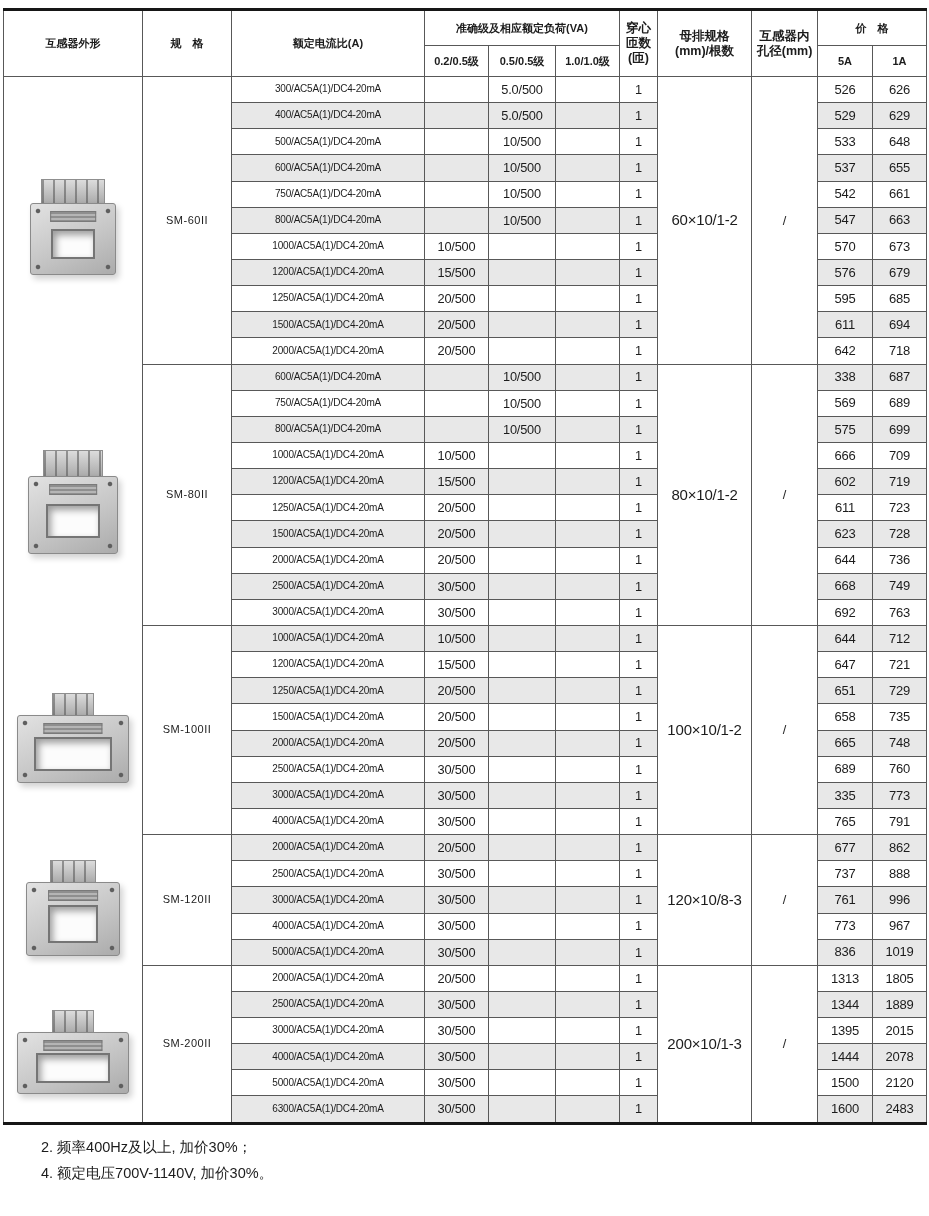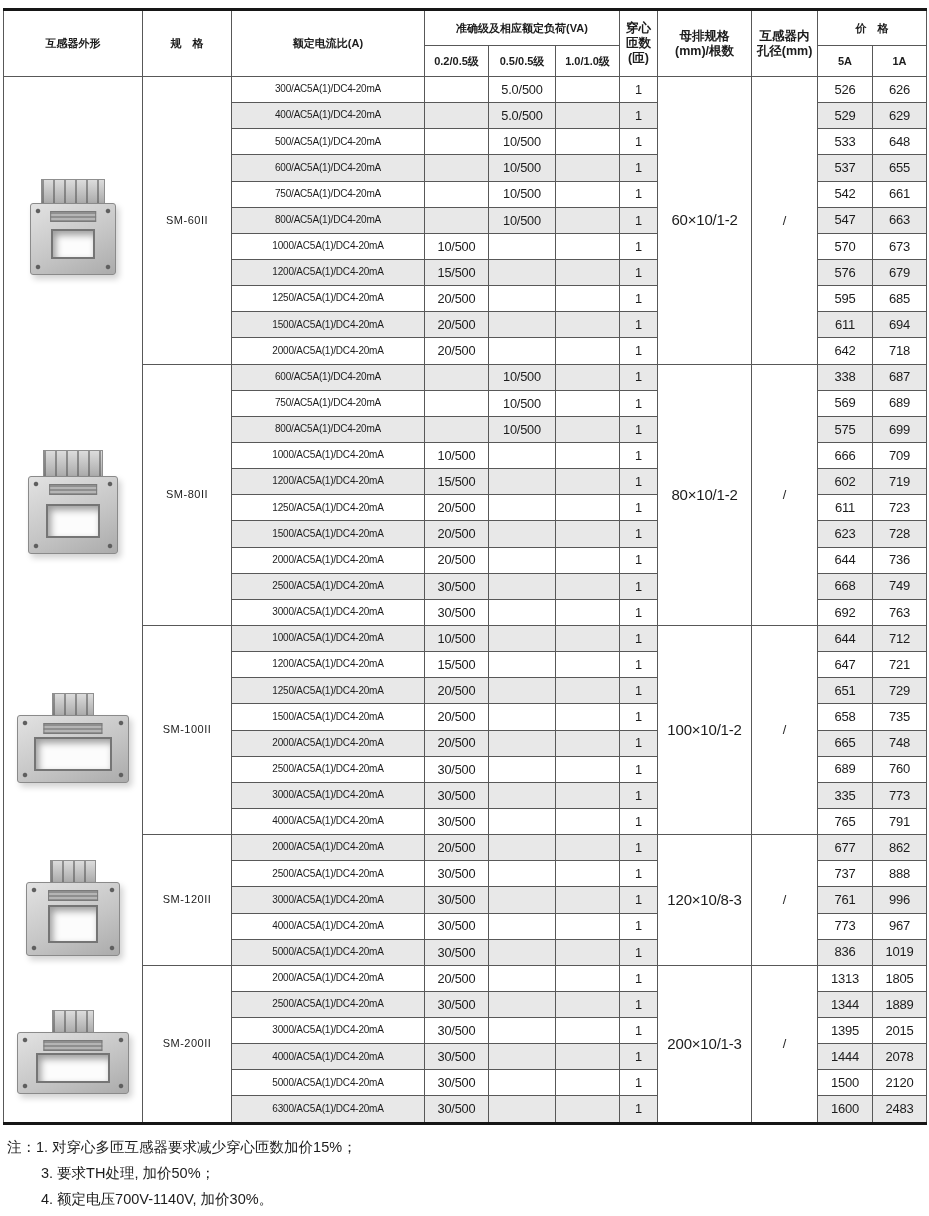--- a/index.html
+++ b/index.html
@@ -543,17 +543,16 @@
           <td class="acc-cell"></td>
           <td class="acc-cell"></td>
           <td class="turns-cell">1</td>
           <td class="price-cell">1600</td>
           <td class="price-cell">2483</td>
         </tr>
       </tbody>
   </table>
 
   <div class="notes">
-    <span class="first-line"><span class="lbl">注：</span><span class="note-text">1. 对穿心多匝互感器要求减少穿心匝数加价15%；</span></span>
-    <span class="note-item">3. 要求TH处理, 加价50%；</span>
+    <span class="note-item">2. 频率400Hz及以上, 加价30%；</span>
     <span class="note-item">4. 额定电压700V-1140V, 加价30%。</span>
   </div>
 </div>
 
 </body></html>

